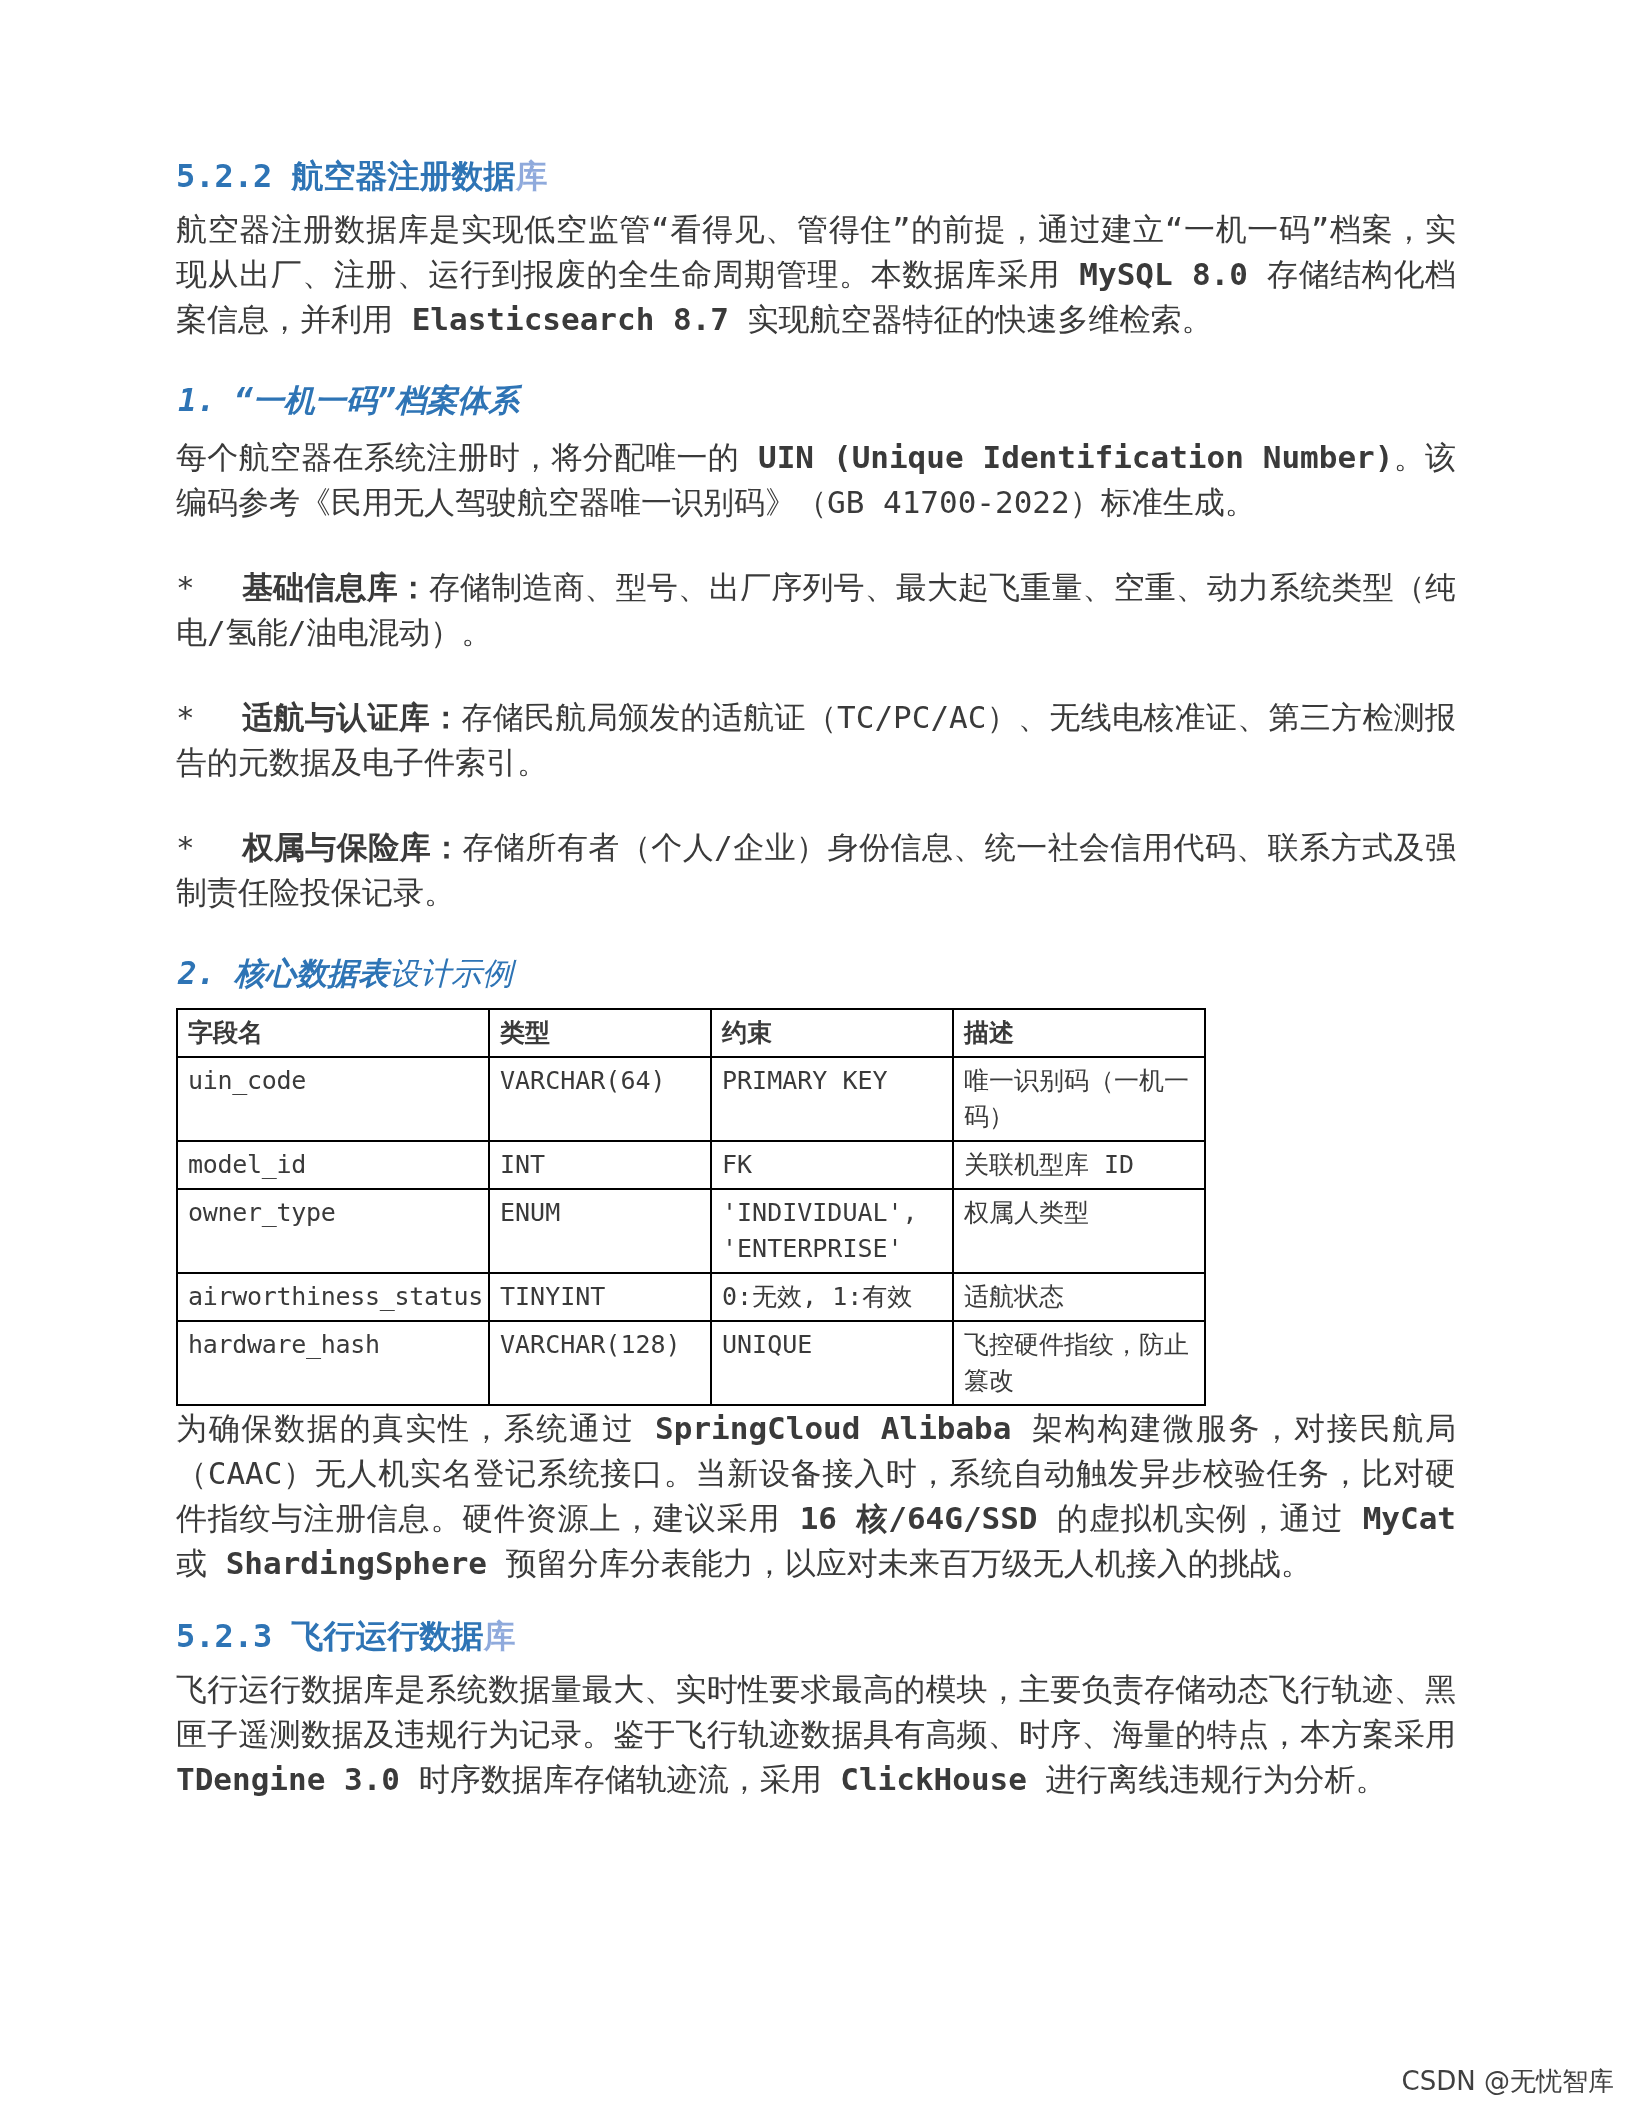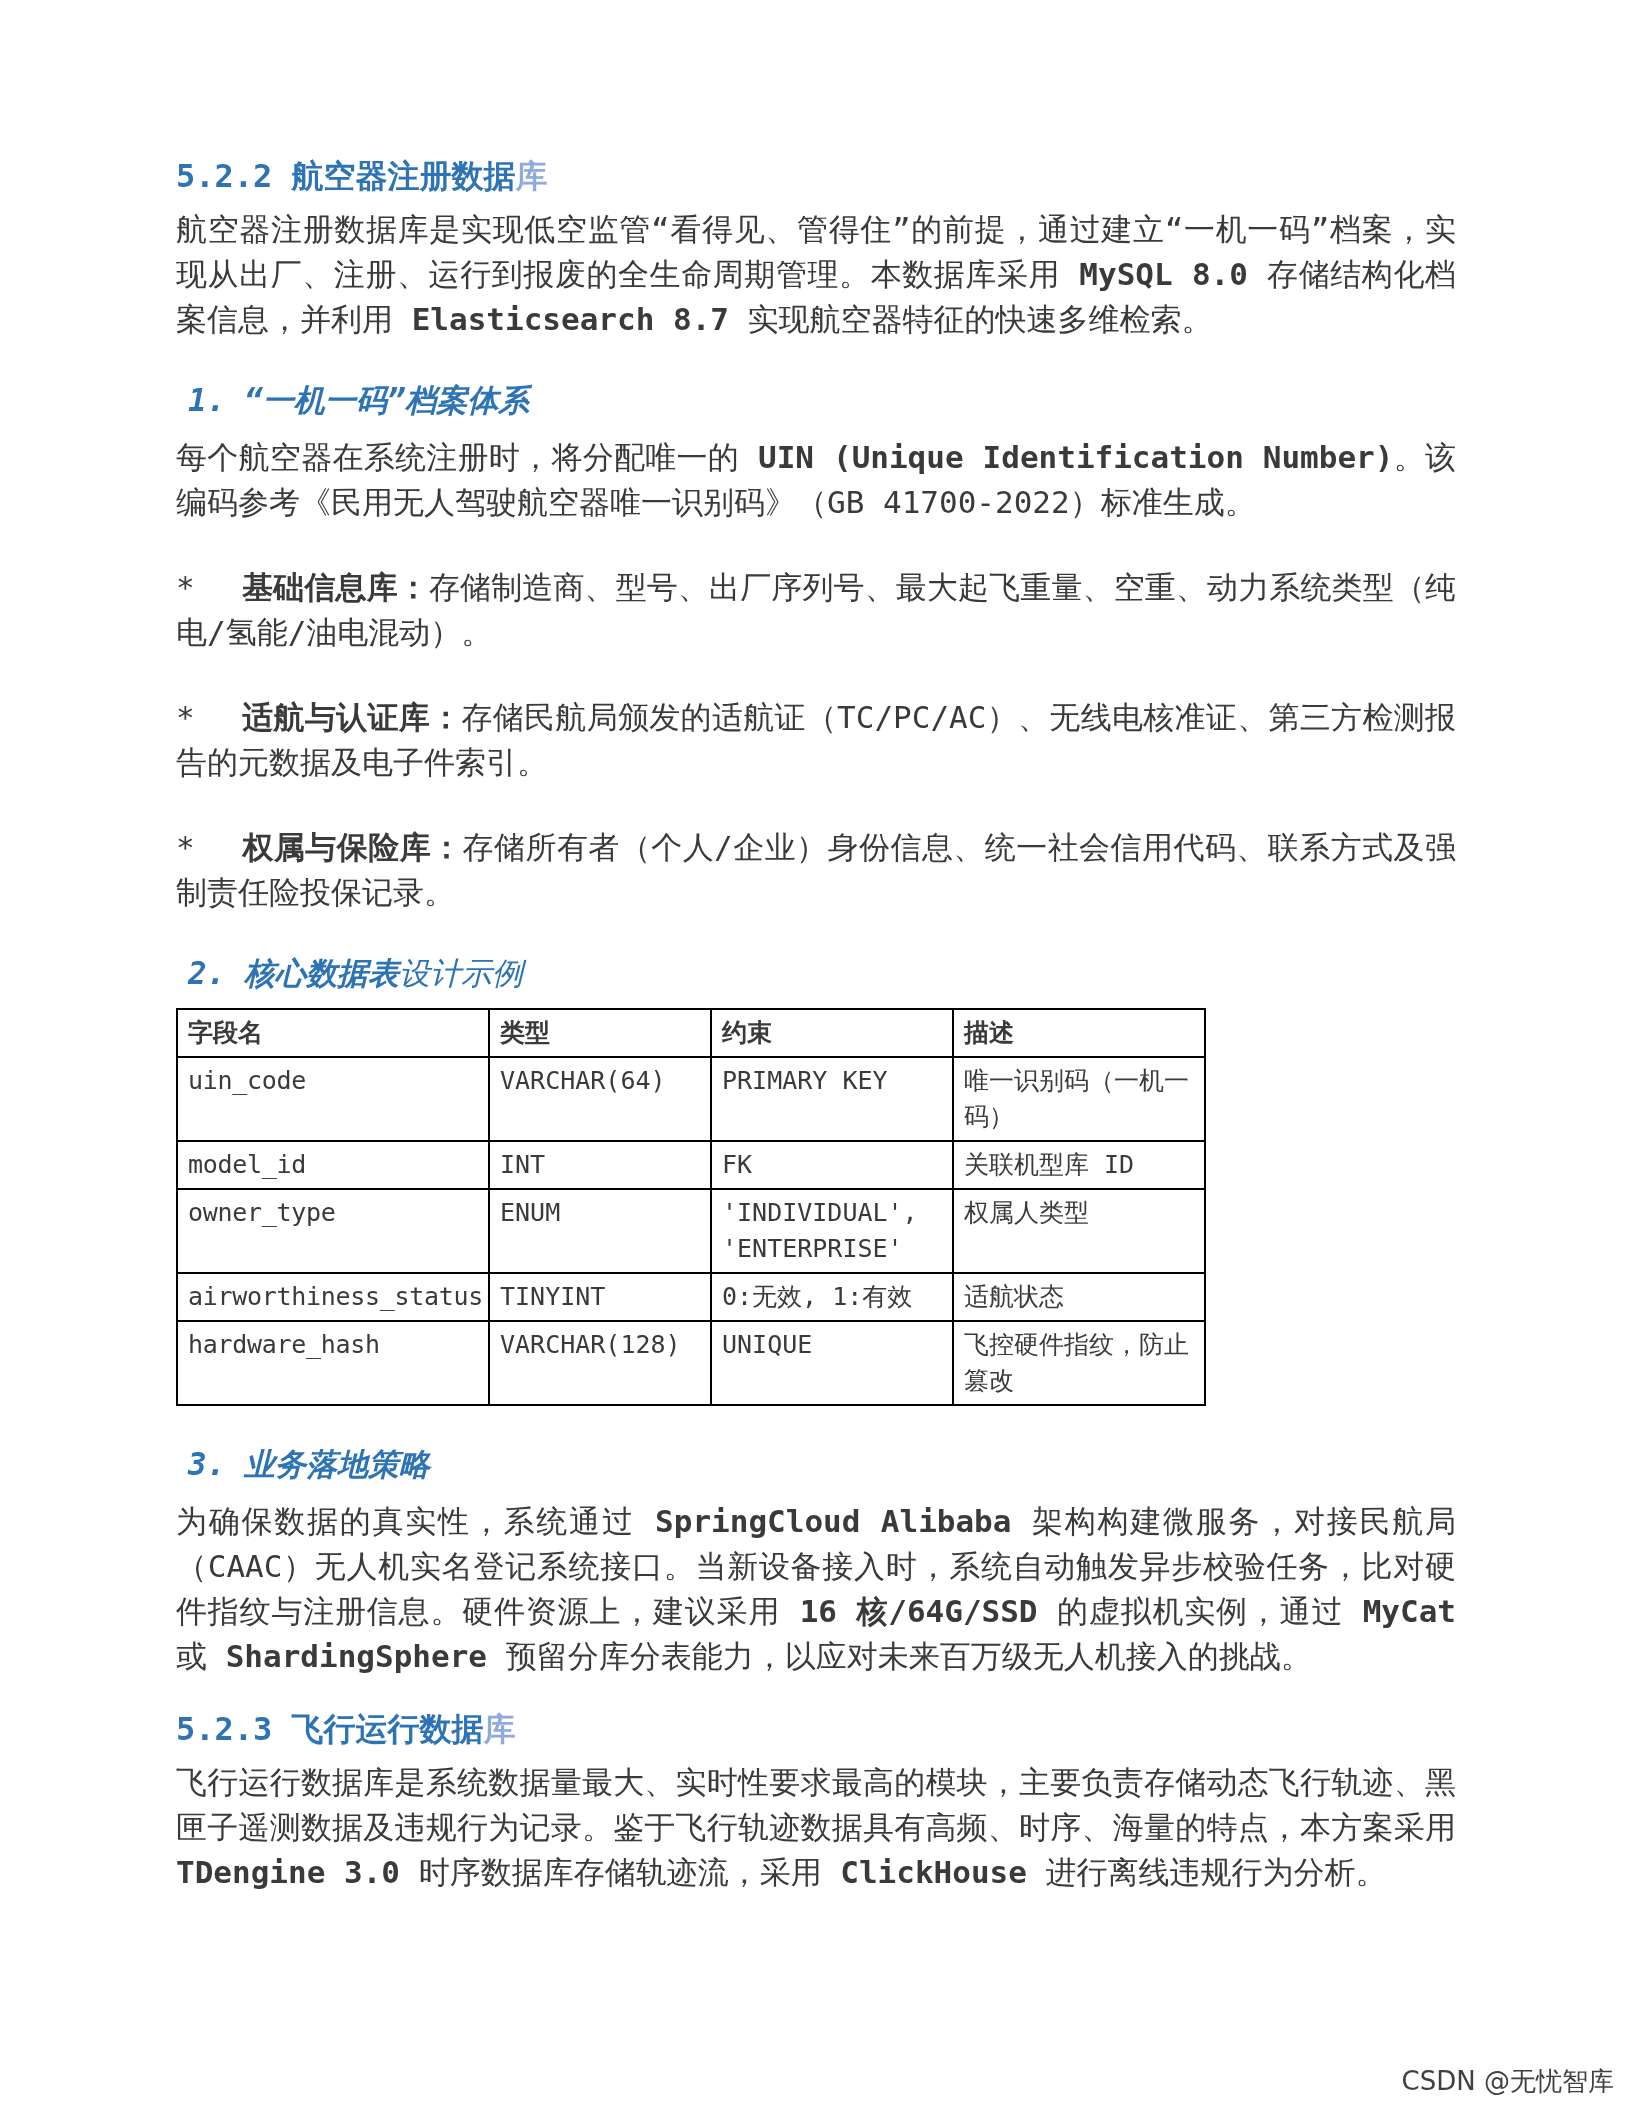--- a/index.html
+++ b/index.html
@@ -32,21 +32,21 @@
     line-height: 45px;
     font-weight: bold;
     margin: 28px 0 8px 0;
   }
   h3.num {
     color: #2e74b5;
     font-size: 31px;
     line-height: 45px;
     font-style: italic;
     font-weight: normal;
-    margin: 36px 0 12px 12px;
+    margin: 36px 0 12px 2px;
   }
   p.bullet {
     margin-top: 40px;
     margin-bottom: 0;
   }
   .marker {
     display: inline-block;
     width: 66px;
   }
   .after-bullets { margin-top: 44px; }
@@ -135,21 +135,20 @@
         </tr>
         <tr>
           <td class="code">hardware_hash</td>
           <td>VARCHAR(128)</td>
           <td>UNIQUE</td>
           <td>飞控硬件指纹，防止篡改</td>
         </tr>
       </tbody>
     </table>
 
-  <h3 class="num after-table"><span class="b">3. 业务落地策略</span></h3>
   <p class="para"><span>为确保数据的真实性，系统通过 </span><span class="b">SpringCloud Alibaba</span><span> 架构构建微服务，对接民航局（CAAC）无人机实名登记系统接口。当新设备接入时，系统自动触发异步校验任务，比对硬件指纹与注册信息。硬件资源上，建议采用 </span><span class="b">16 核/64G/SSD</span><span> 的虚拟机实例，通过 </span><span class="b">MyCat</span><span> 或 </span><span class="b">ShardingSphere</span><span> 预留分库分表能力，以应对未来百万级无人机接入的挑战。</span></p>
 
   <h2 class="sec"><span class="b">5.2.3 飞行运行数据</span><span class="b light">库</span></h2>
   <p class="para"><span>飞行运行数据库是系统数据量最大、实时性要求最高的模块，主要负责存储动态飞行轨迹、黑匣子遥测数据及违规行为记录。鉴于飞行轨迹数据具有高频、时序、海量的特点，本方案采用 </span><span class="b">TDengine 3.0</span><span> 时序数据库存储轨迹流，采用 </span><span class="b">ClickHouse</span><span> 进行离线违规行为分析。</span></p>
 
 </div>
 
 <div class="watermark">CSDN @无忧智库</div>
 
 </body></html>

